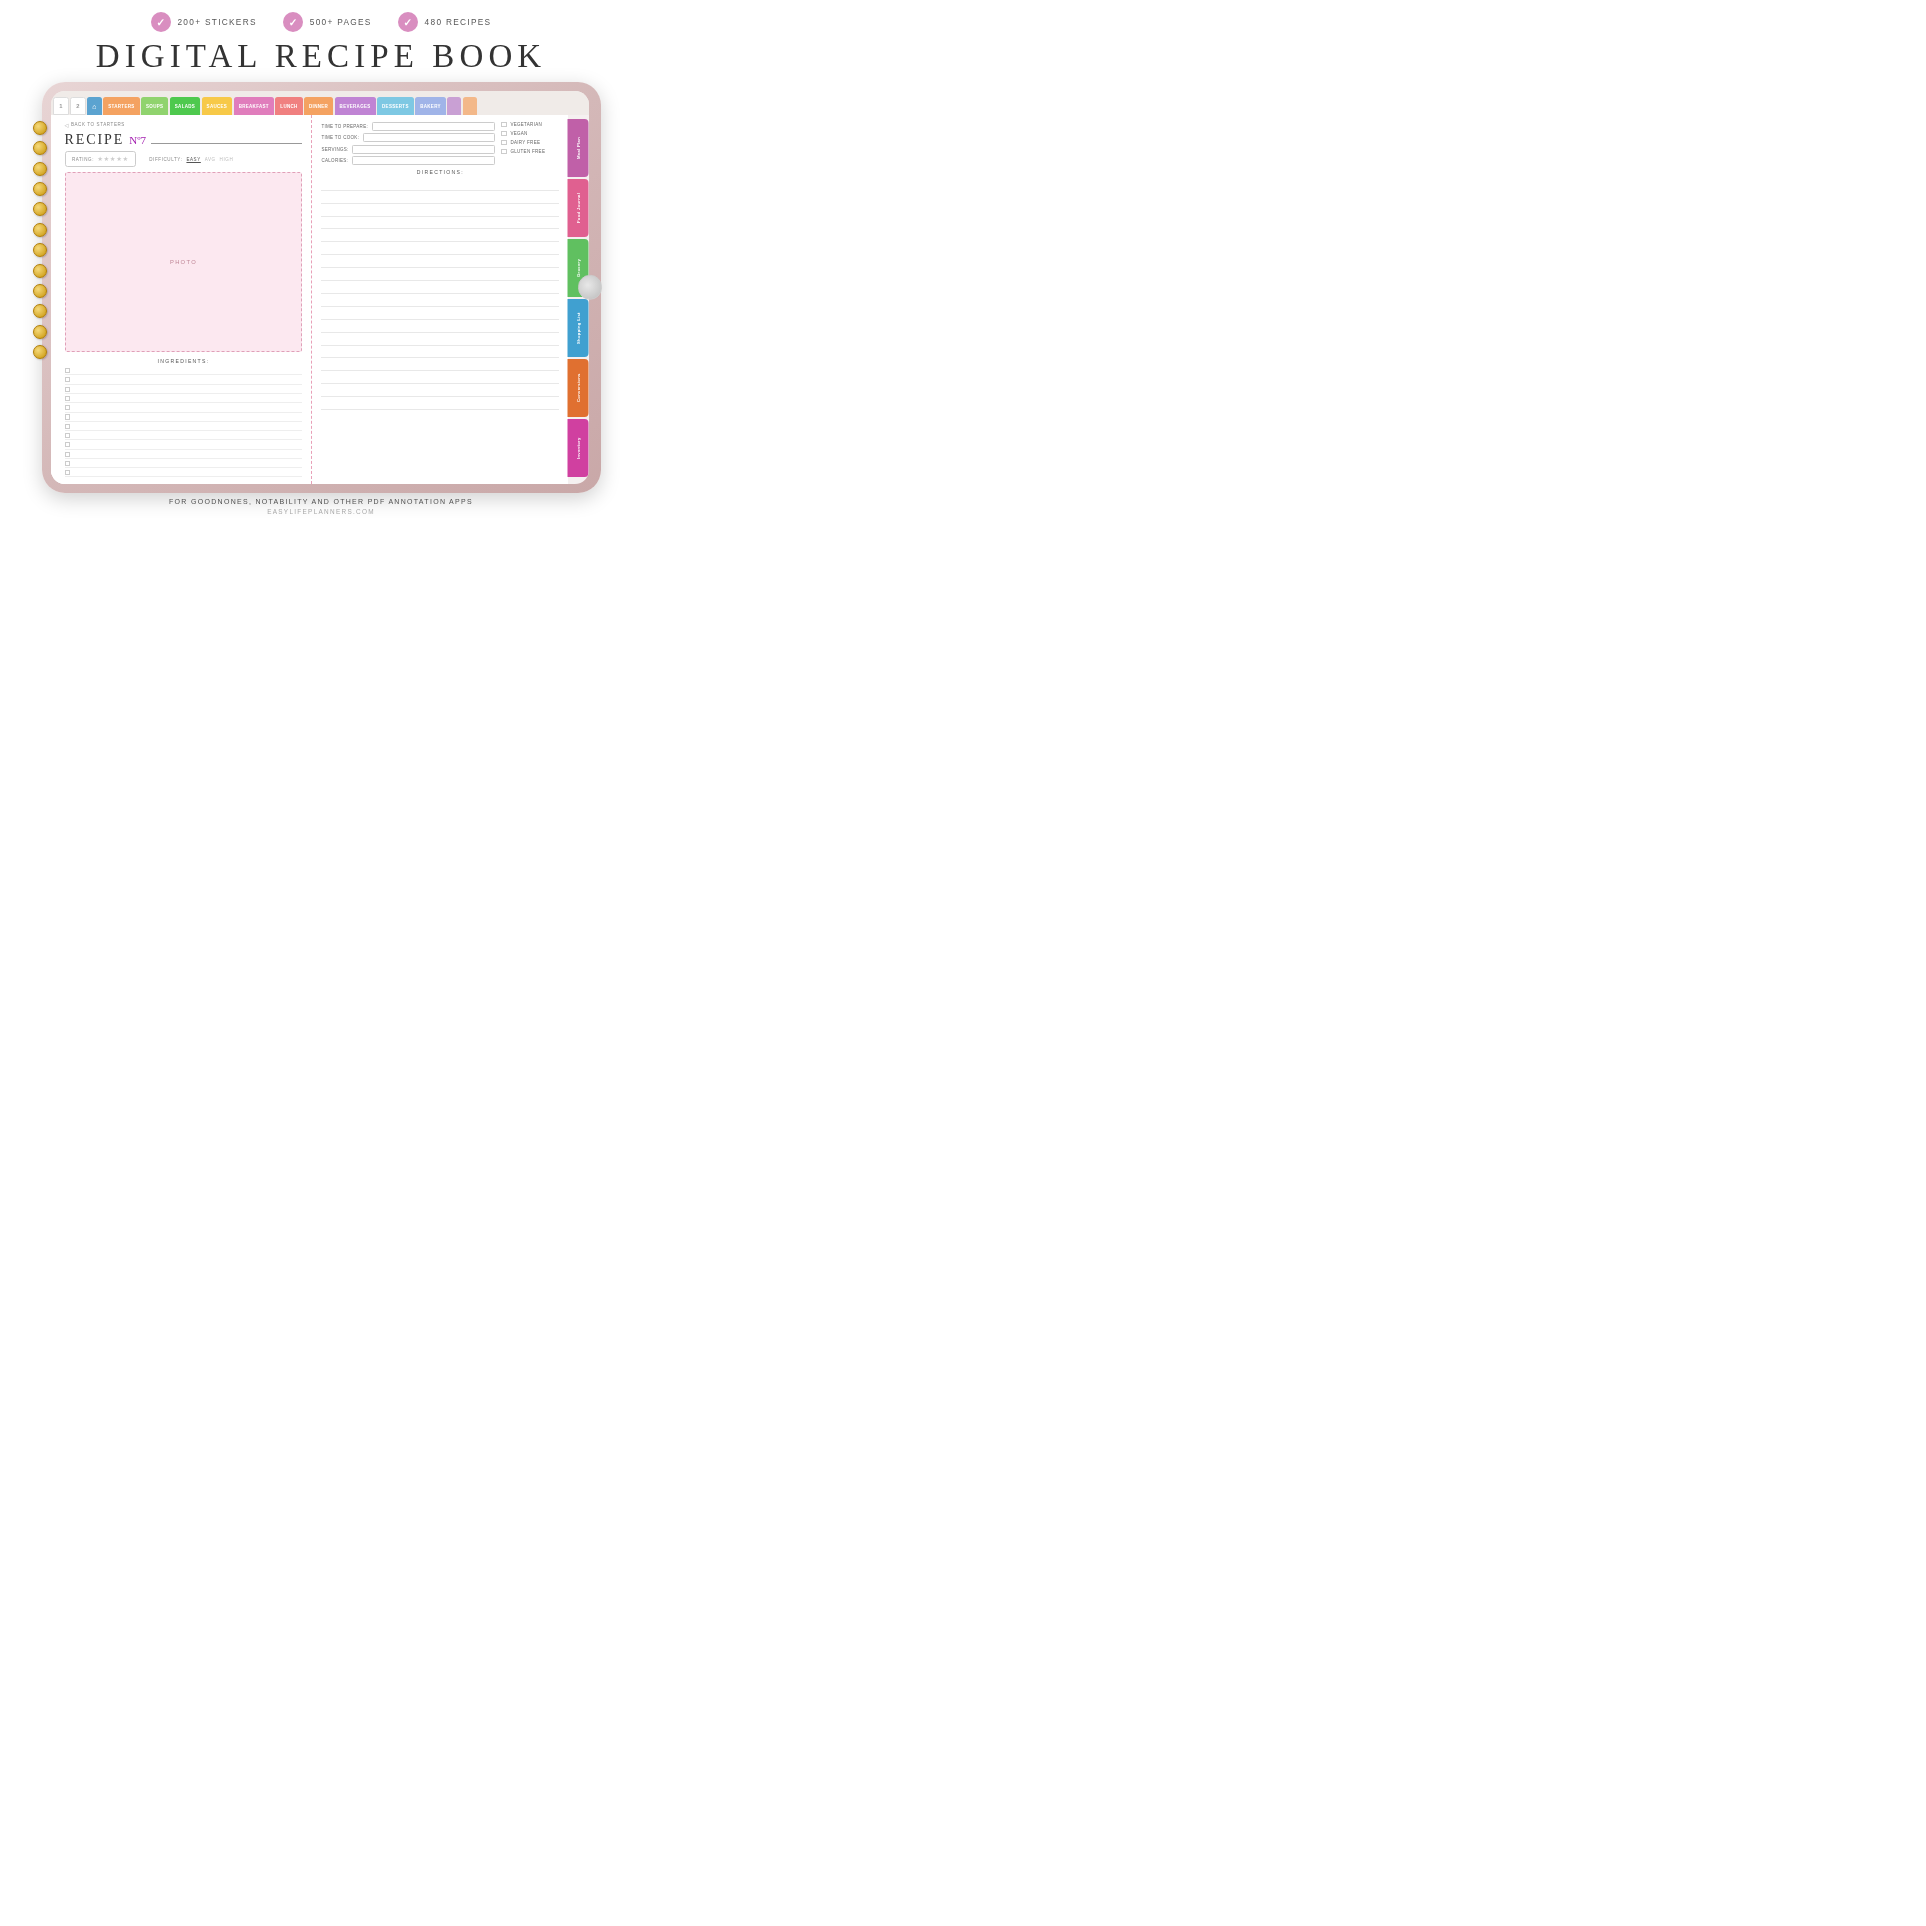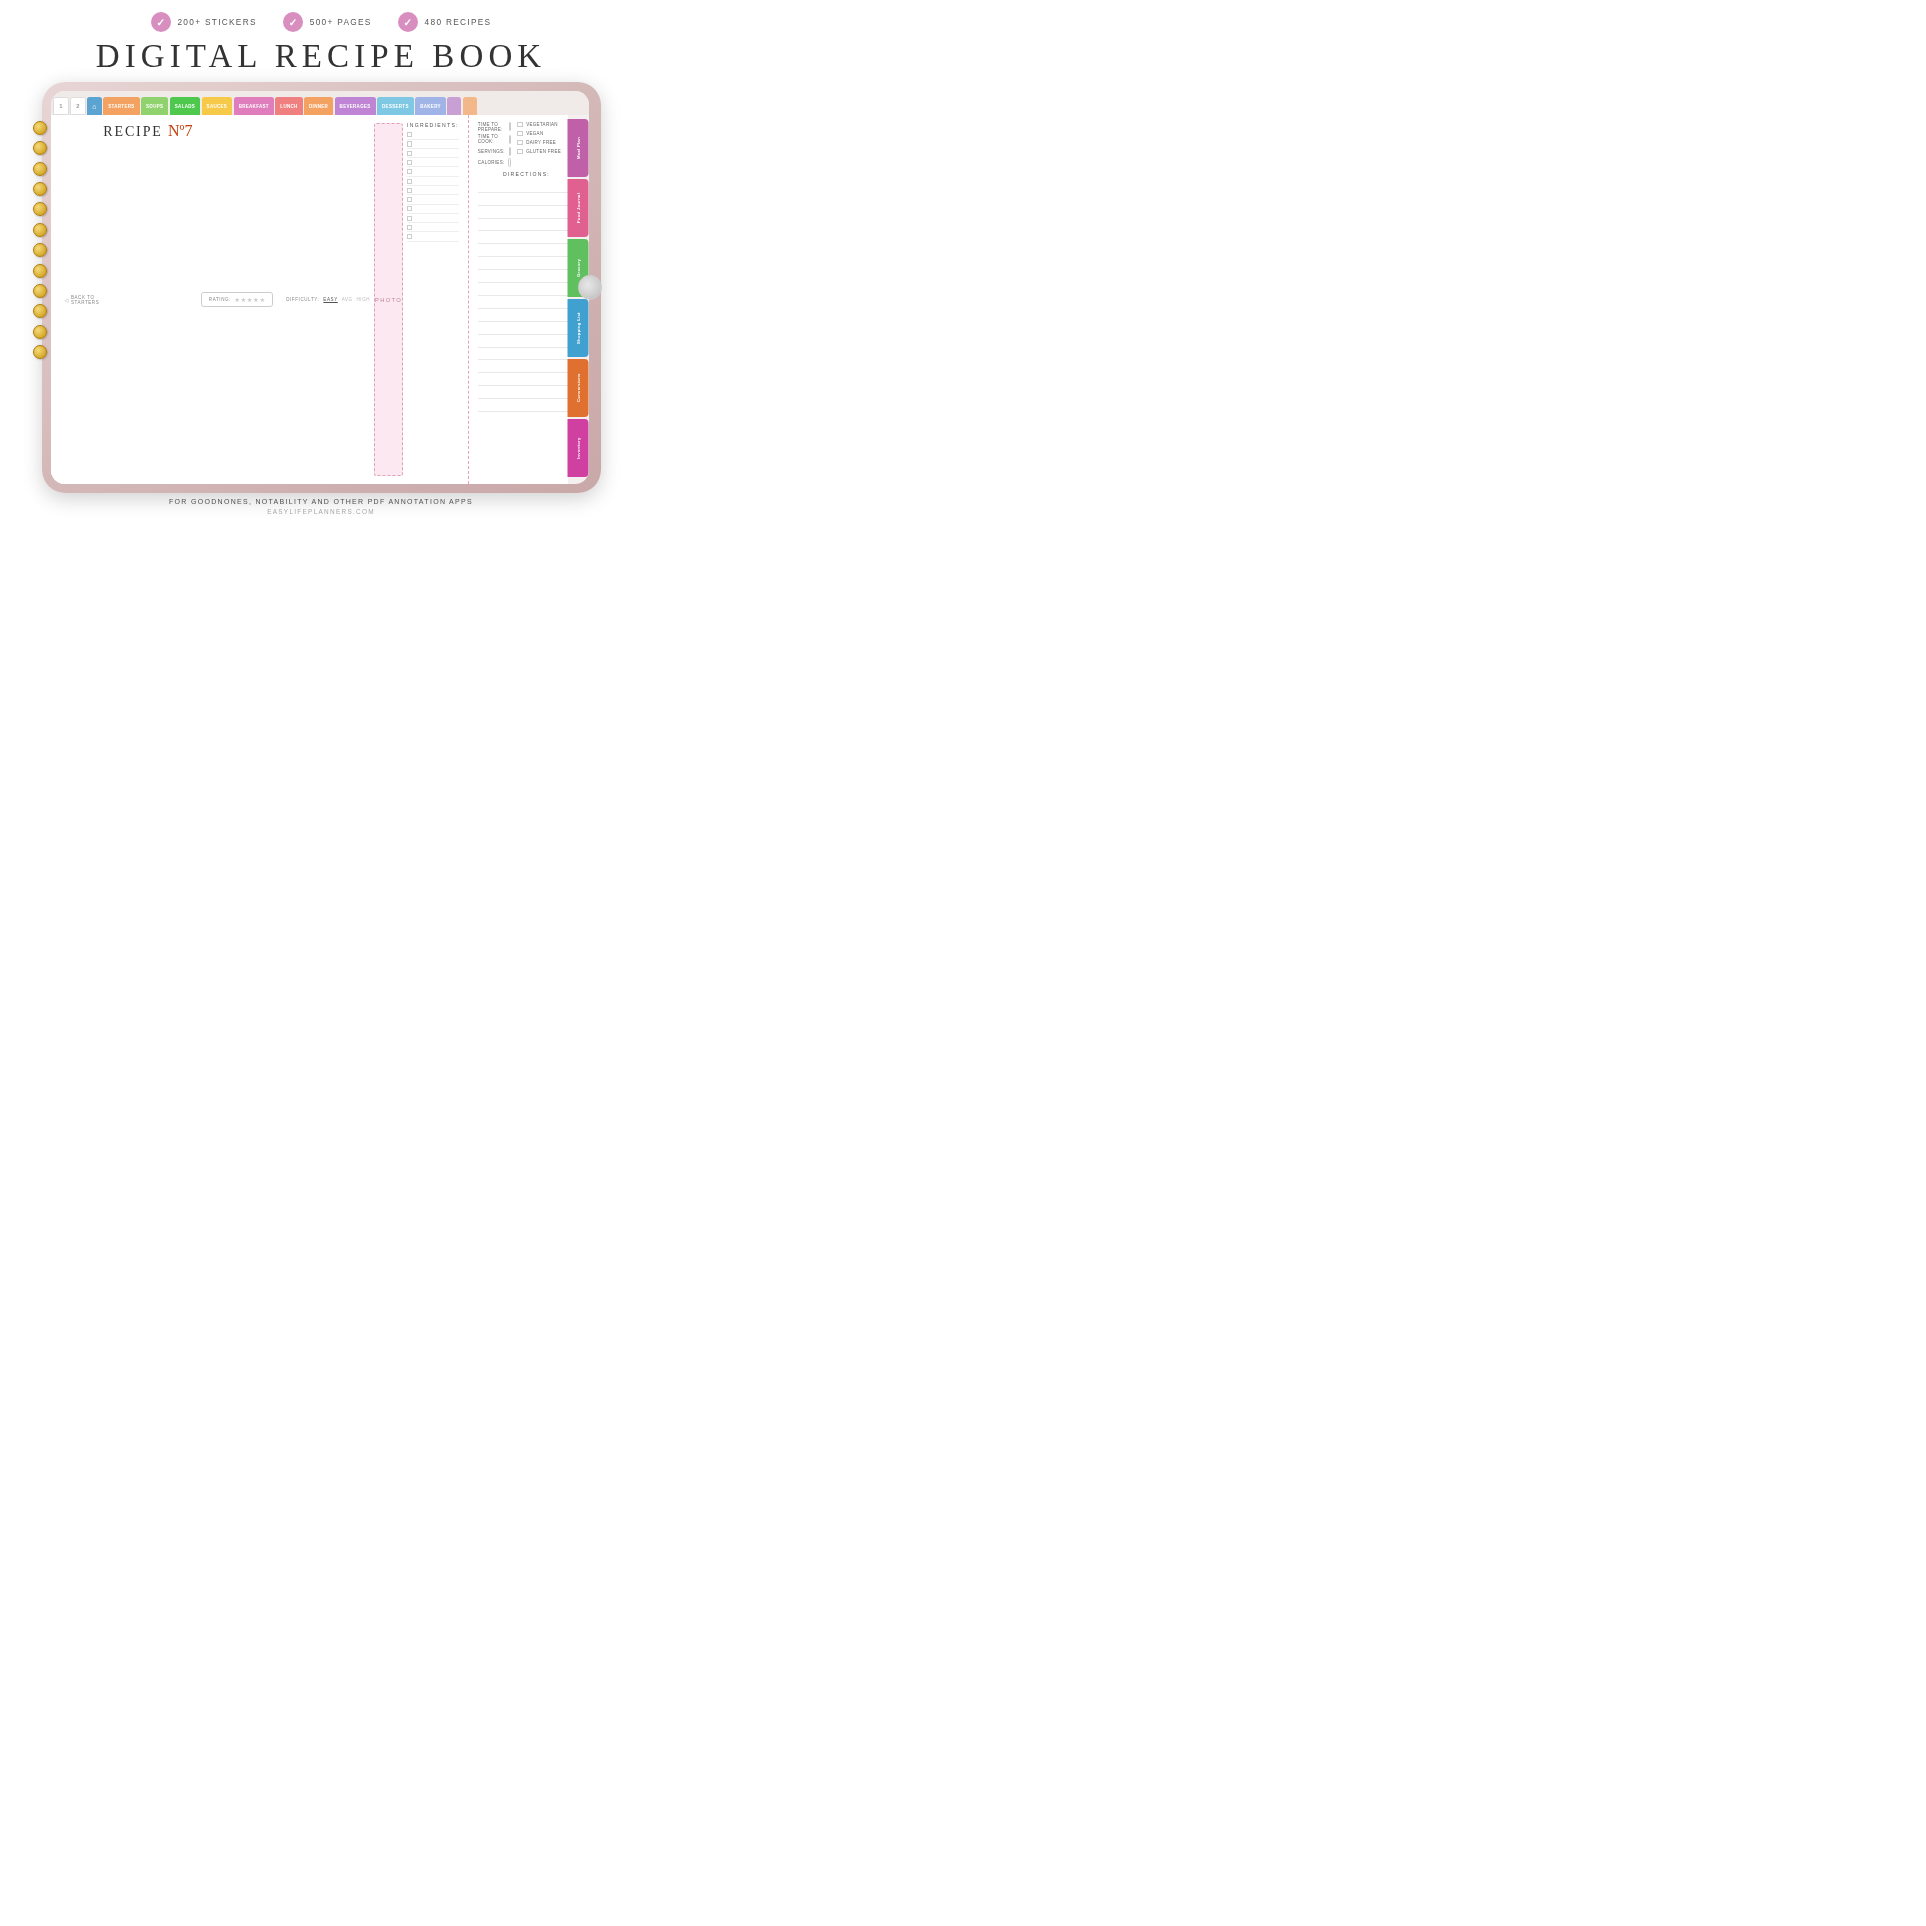--- a/index.html
+++ b/index.html
@@ -198,21 +198,21 @@
       overflow: hidden;
       margin-right: 20.5px;
     }
 
     
     .page-left {
       flex: 1;
       padding: 6.4px 9px 6.4px 14px;
       border-right: 1.3px dashed #e8a0b8;
       display: flex;
-      flex-direction: row;
+      flex-direction: column;
       gap: 3.9px;
       background: white;
     }
 
     .back-link {
       font-size: 4.5px;
       color: #888;
       letter-spacing: 0.6px;
       display: flex;
       align-items: center;
@@ -231,23 +231,23 @@
     }
     .recipe-label {
       font-size: 14px;
       font-weight: 300;
       letter-spacing: 1.9px;
       text-transform: uppercase;
       font-family: 'Georgia', serif;
       color: #333;
     }
     .recipe-num {
-      font-size: 16px;
+      font-size: 11px;
       font-weight: 300;
-      color: #c2410c;
+      color: #a21caf;
       font-family: 'Georgia', serif;
     }
     .recipe-line {
       flex: 1;
       border-bottom: 0.6px solid #999;
       margin-bottom: 1.9px;
     }
 
     .rating-row {
       display: flex;

